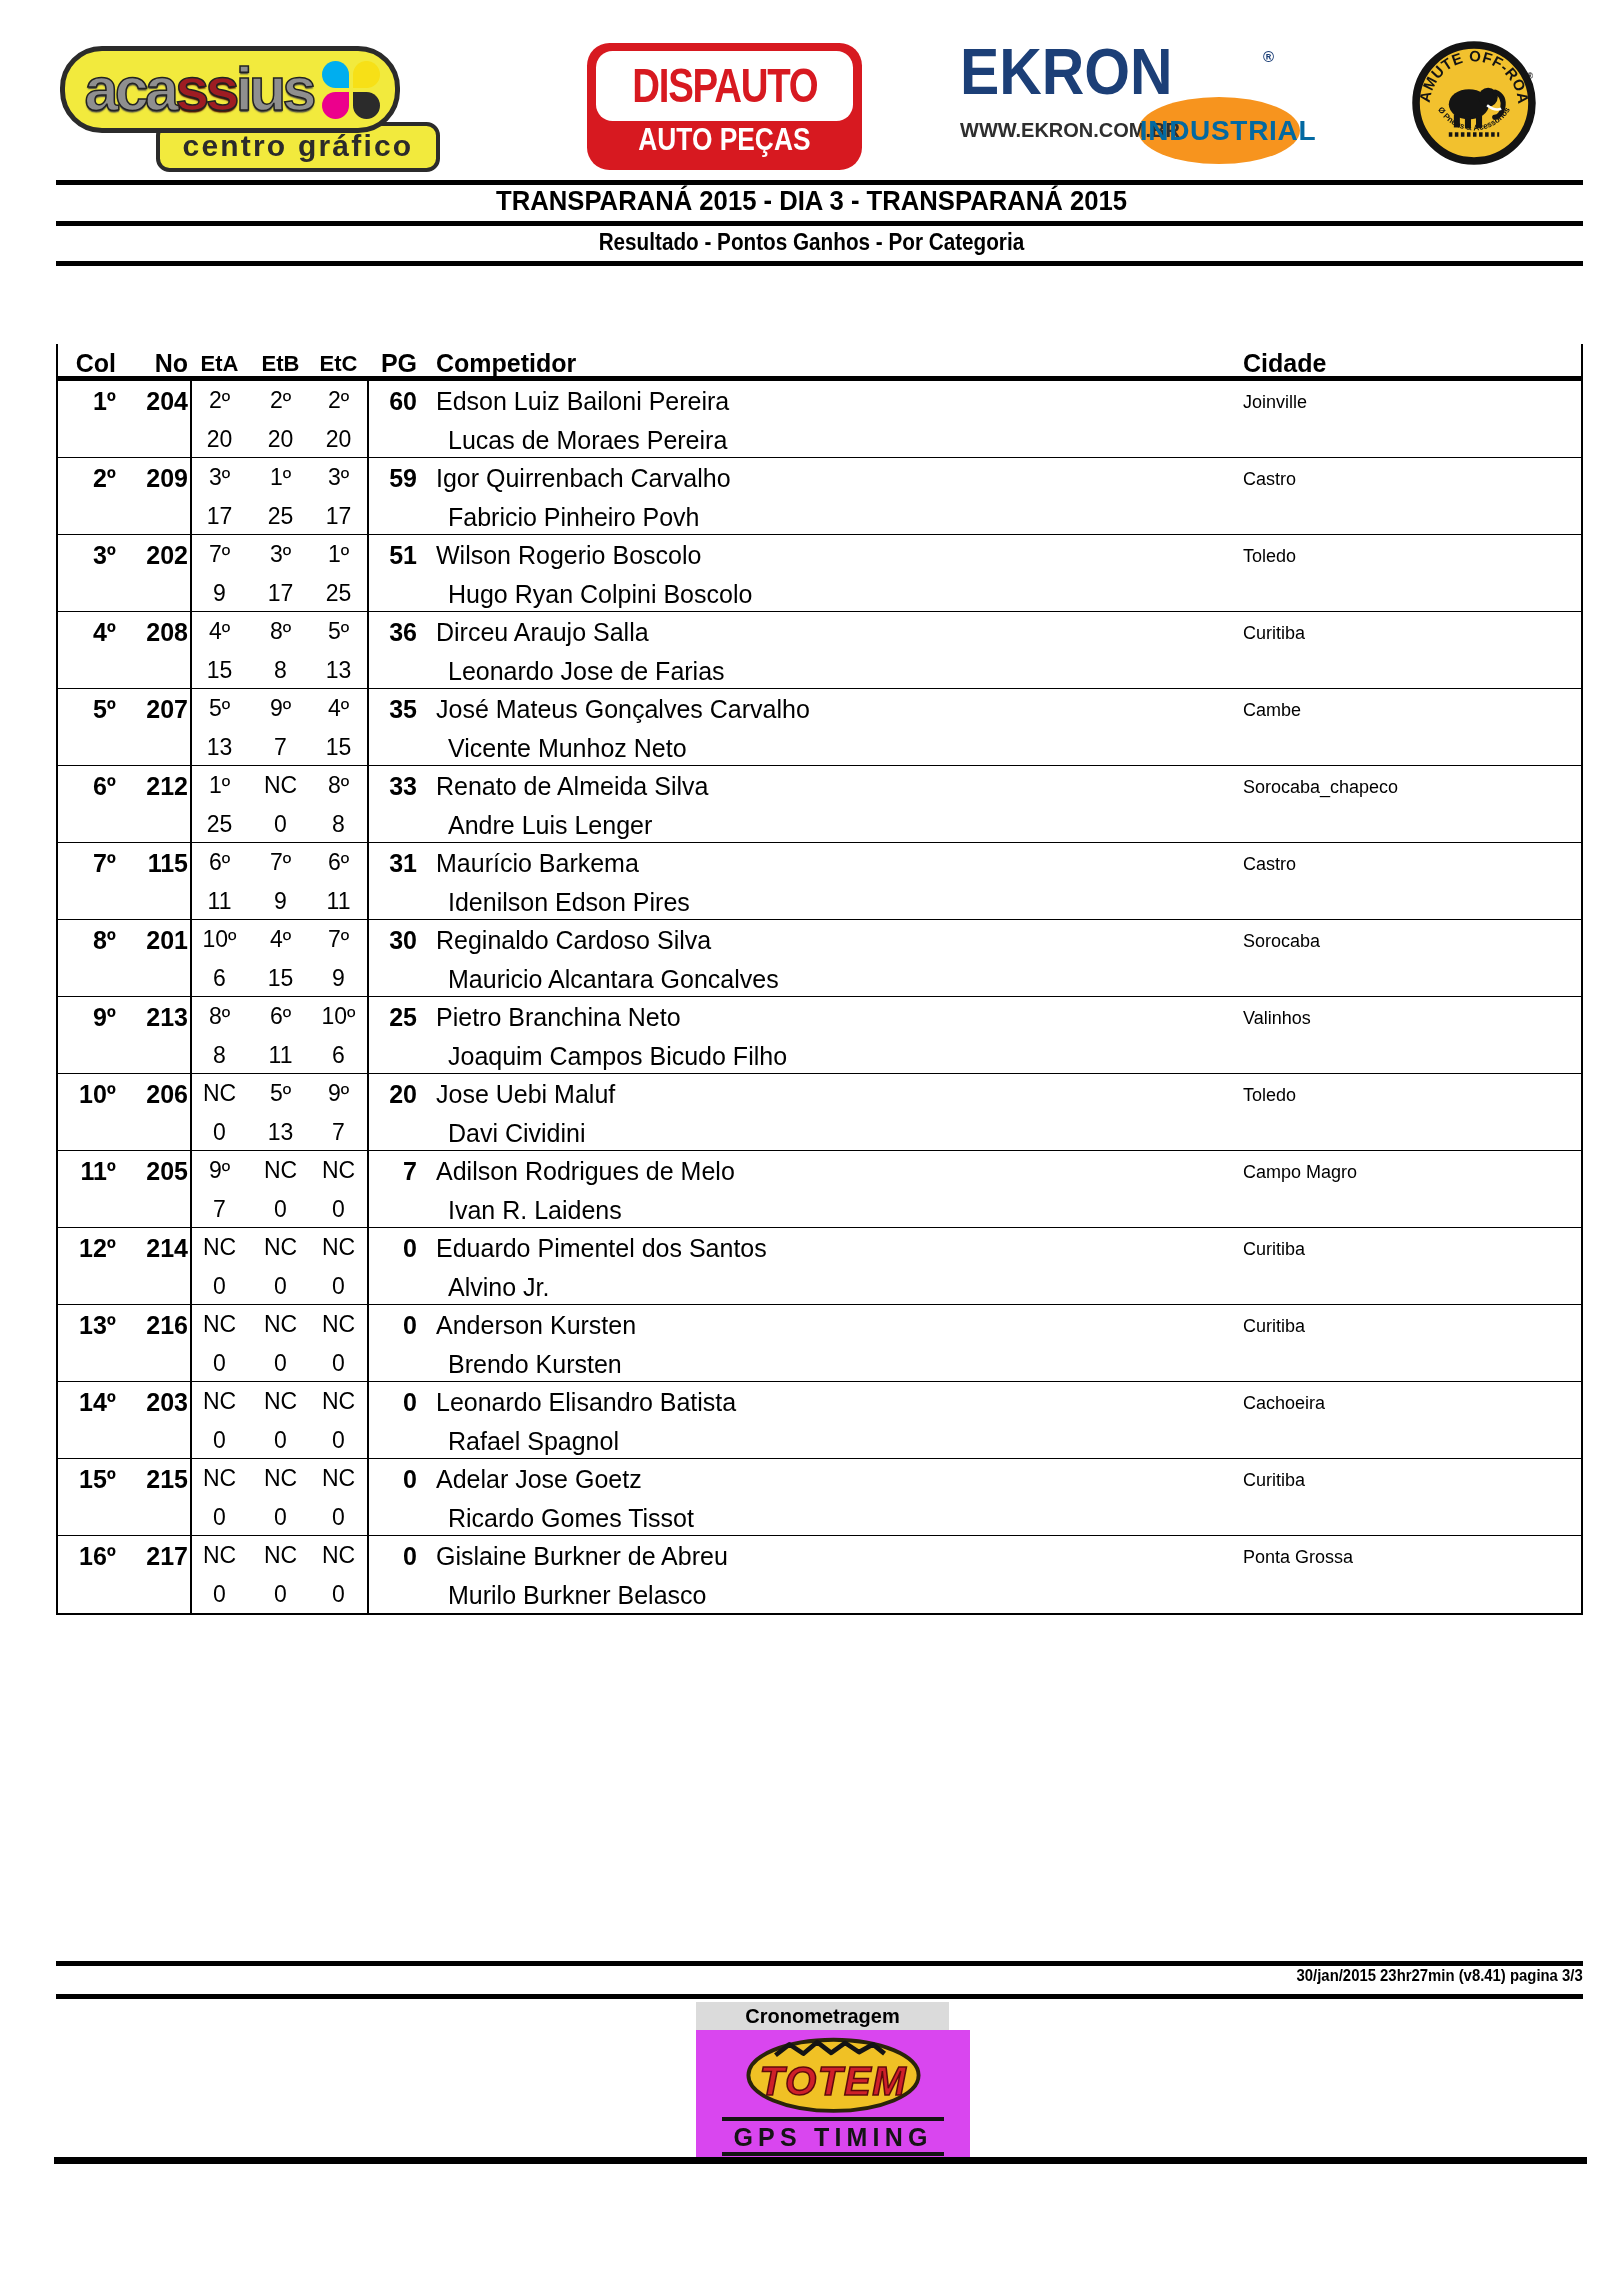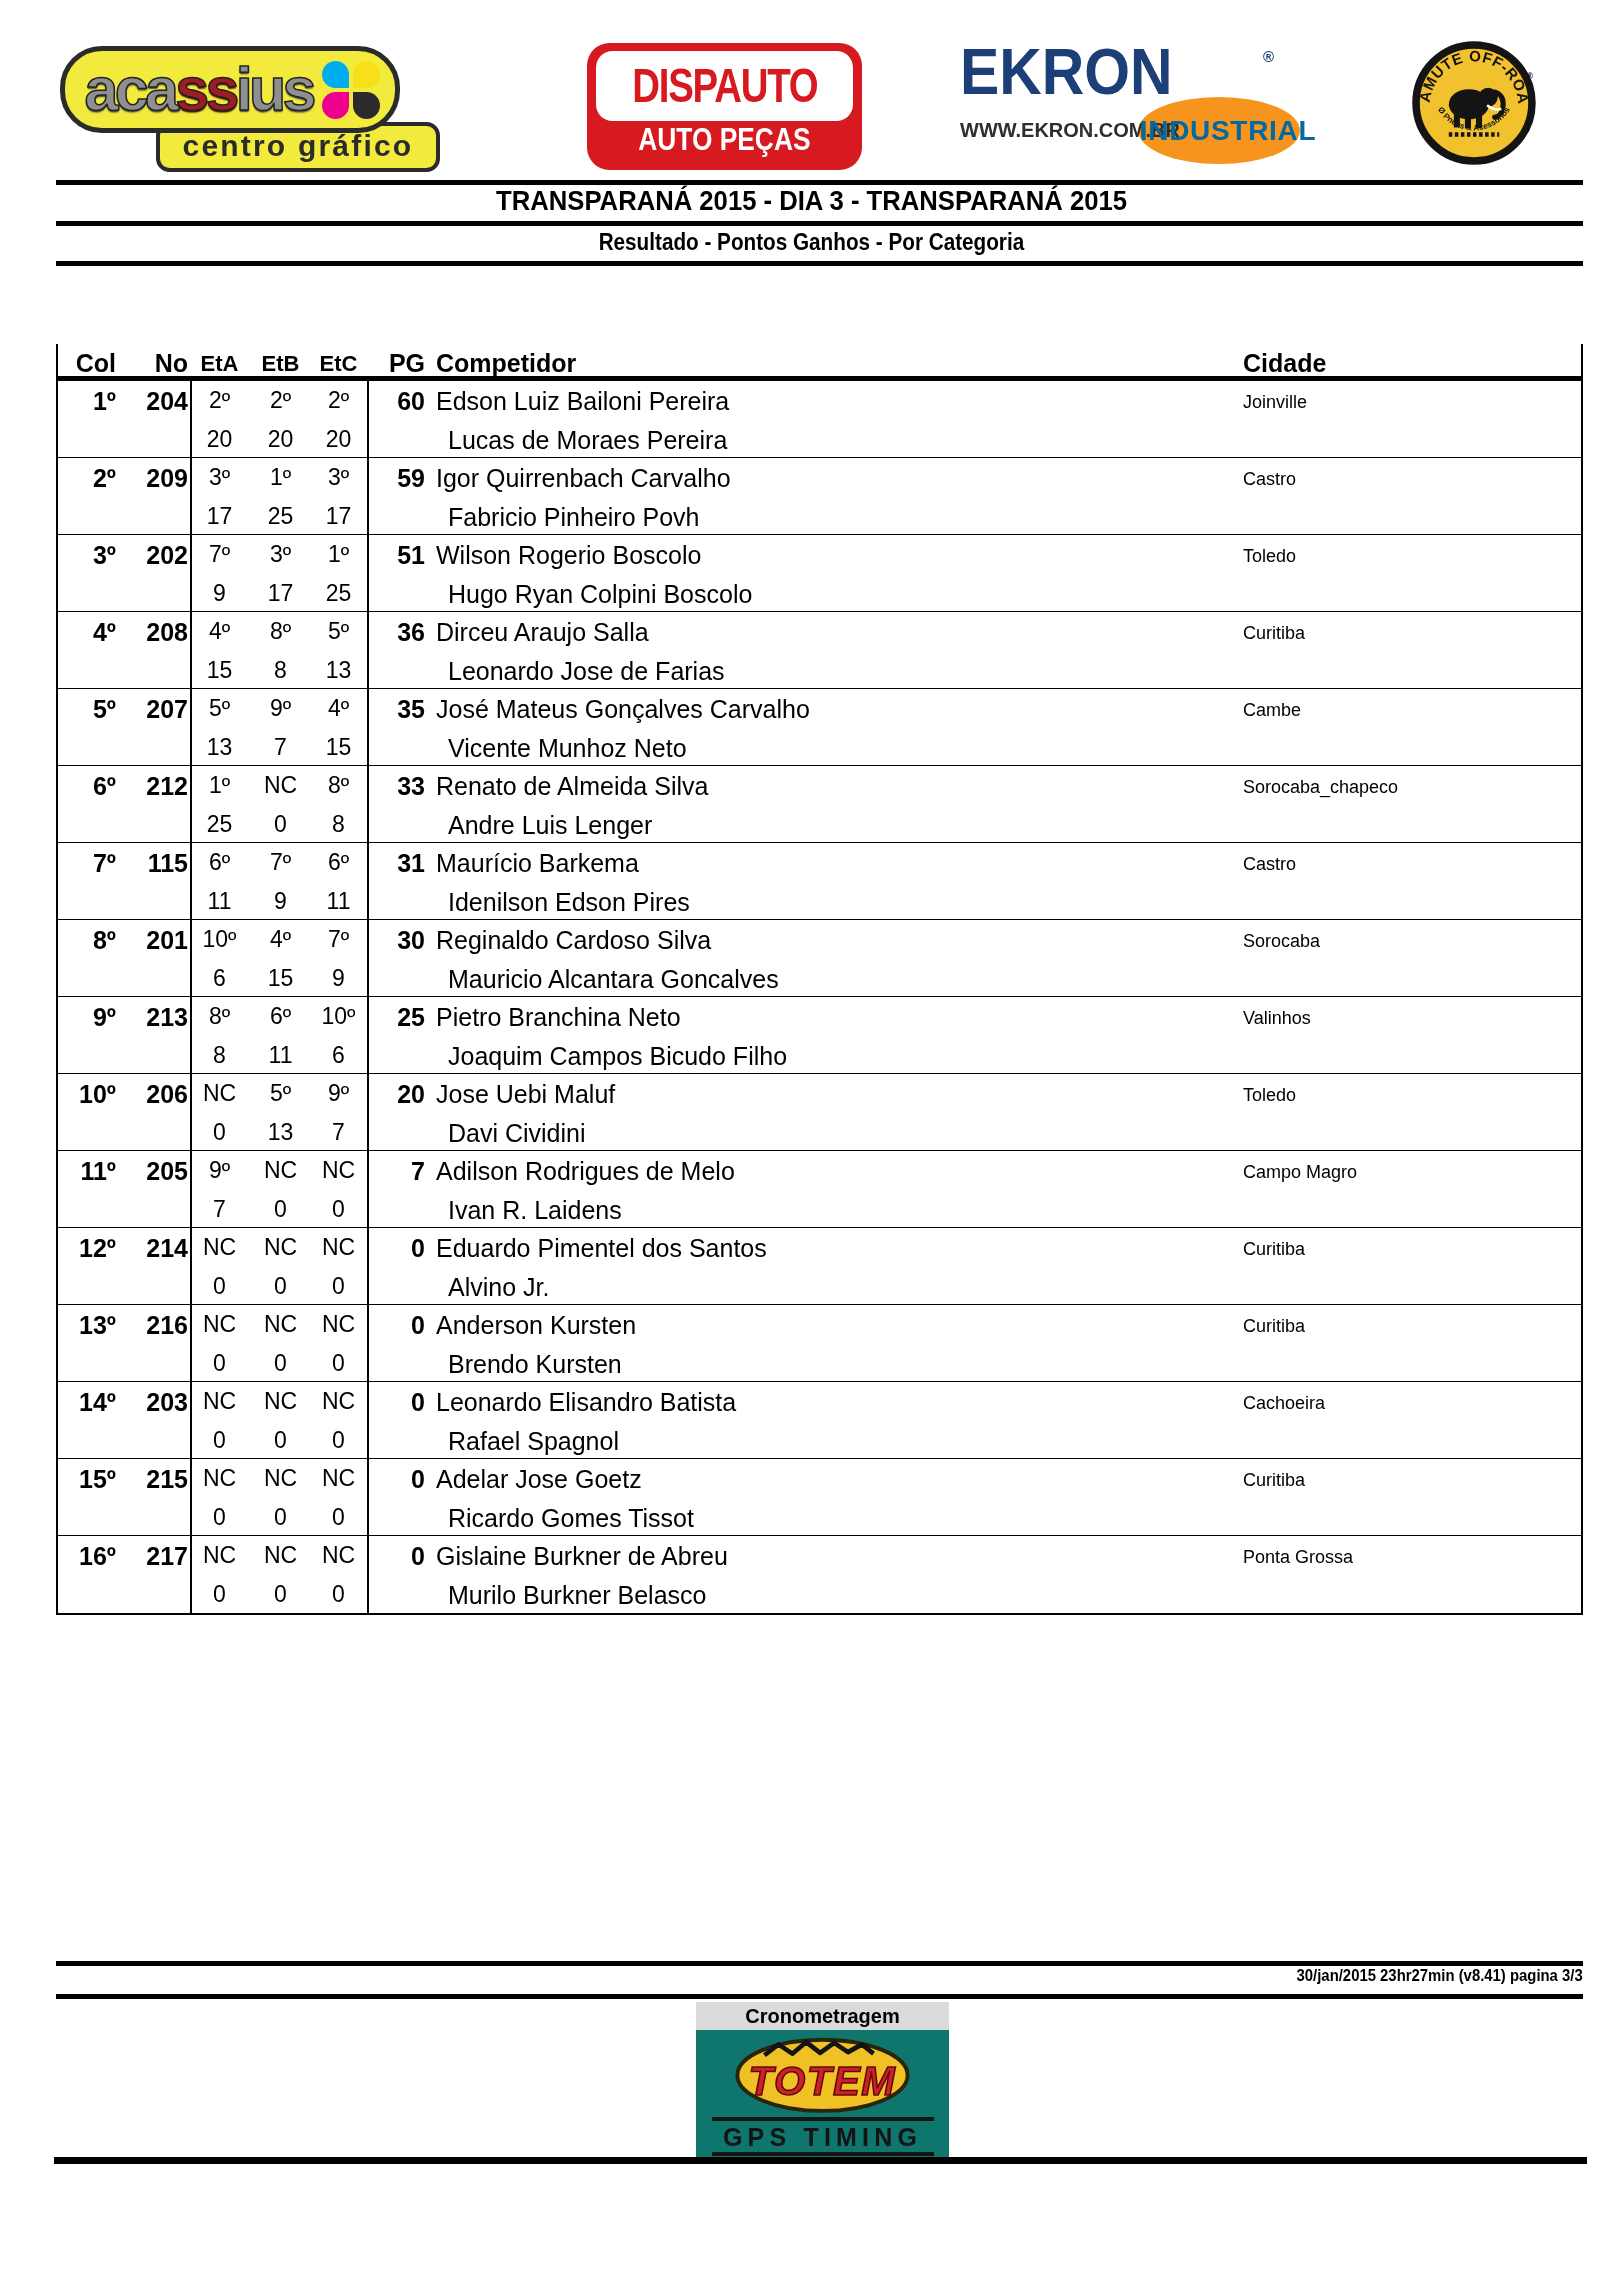--- a/index.html
+++ b/index.html
@@ -70,40 +70,40 @@
   .trow:last-child { border-bottom:none; }
 
   .cell, .th { position:absolute; white-space:nowrap; }
   .th { font-weight:700; font-size:25px; top:4.5px; }
   .th-eta,.th-etb,.th-etc { font-size:22px; top:6.7px; }
   .c-col { left:0;   width:58px; text-align:right; }
   .c-no  { left:75px; width:55px; text-align:right; }
   .c-eta { left:133px; width:57px; text-align:center; }
   .c-etb { left:194px; width:57px; text-align:center; }
   .c-etc { left:252px; width:57px; text-align:center; }
-  .c-pg  { left:309px; width:58px; text-align:right; }
+  .c-pg  { left:301px; width:58px; text-align:right; }
   .c-comp { left:378px; }
   .c-city { left:1185px; }
   .b { font-weight:700; font-size:25px; }
   .pos { font-size:23px; }
   .l1 { top:6px; } .l2 { top:45px; }
   .name { font-size:25px; }
   .city { font-size:18px; top:11.2px; }
   .codrv { left:390px; }
 
   
   .f-left { position:absolute; left:58px; top:1967px; font-size:22px; font-weight:700; }
   .f-left span, .f-right span { display:inline-block; transform:scaleX(0.93); white-space:nowrap; }
   .f-left span { transform-origin:left; }
   .f-right { position:absolute; right:40px; top:1967px; font-size:16px; font-weight:700; text-align:right; }
   .f-right span { transform-origin:right; }
   .crono-box { position:absolute; left:696px; top:2002px; width:253px; height:28.5px;
     background:#DBDBDB; text-align:center; font-size:20px; font-weight:600; line-height:28.5px; }
-  .totem-box { position:absolute; left:696px; top:2030px; width:253px; height:127px;
-    background:#0f766e; text-align:center; }
+  .totem-box { position:absolute; left:696px; top:2030px; width:274px; height:127px;
+    background:#d946ef; text-align:center; }
   .totem-rule { width:222px; height:3.7px; background:#141414; margin:0.7px auto; }
   .gps { font-size:25px; font-weight:800; letter-spacing:5.2px; color:#141414; line-height:30px; }
   .bottom-bar { position:absolute; left:54px; top:2157px; width:1533px; height:6.7px; background:#000; }
 </style>
 </head>
 <body>
 
 <div class="page">
 
   <div class="logo-acassius">

